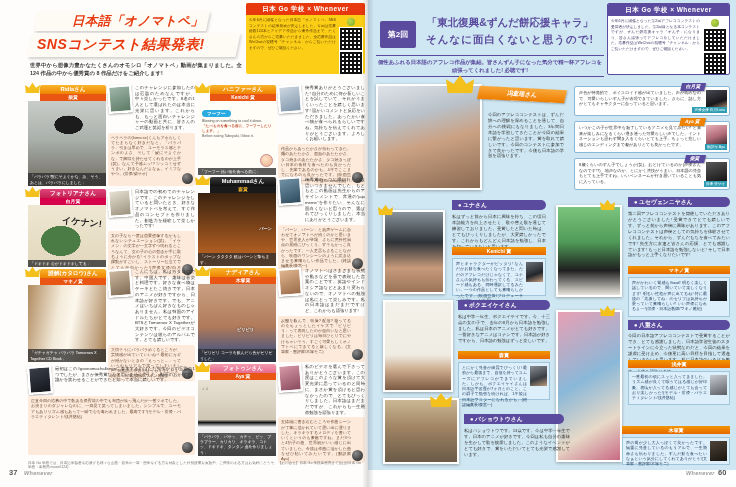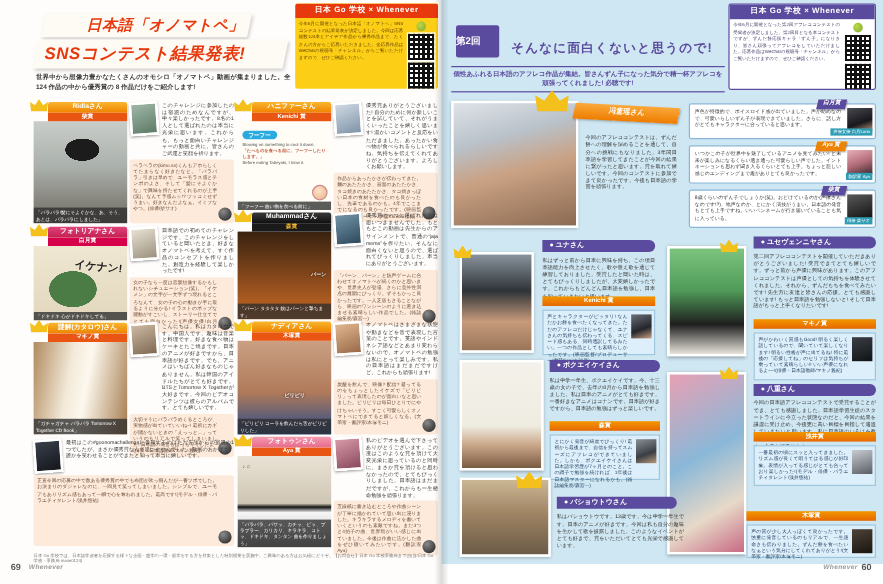--- a/index.html
+++ b/index.html
@@ -92,21 +92,21 @@
   .q2{background:linear-gradient(160deg,#cfd8e2,#7e94a8);}
   .q3{background:linear-gradient(160deg,#e8e2d4,#9a917d);}
   .q4{background:linear-gradient(160deg,#cdb9a2,#7e6a52);}
   .q5{background:linear-gradient(160deg,#3a3f4a,#14161c);}
   .q6{background:linear-gradient(160deg,#7293a8,#2e4a5c);}
   .q7{background:linear-gradient(160deg,#e0b790,#9a6a48);}
   .q8{background:linear-gradient(160deg,#d79aa8,#8a4a5e);}
 
   
   .r-badge{position:absolute;background:#5b4b9e;color:#fff;font-weight:bold;font-size:8px;
-           text-align:left;border-radius:2px;}
+           text-align:center;border-radius:2px;}
   .r-title{position:absolute;color:#5b4b9e;font-weight:800;text-align:center;white-space:nowrap;}
   .r-sub{position:absolute;color:#5b4b9e;font-weight:bold;font-size:5.4px;line-height:1.5;text-align:center;
          border-top:1px solid #5b4b9e;border-bottom:1px solid #5b4b9e;padding:2px 0;}
   .photo{position:absolute;border:2px solid #fff;box-shadow:0 1px 3px rgba(0,0,0,.3);}
   .ph-winner{background:linear-gradient(165deg,#dfe3e8 0%,#b9c1c9 30%,#caa183 55%,#8a6a52 100%);}
   .ph-yuna{background:linear-gradient(180deg,#8a949c 0%,#2e3338 38%,#c79b7c 70%,#9a7458 100%);}
   .ph-boku{background:linear-gradient(180deg,#f4f1ea 0%,#efece2 60%,#caa88a 78%,#7a5a42 100%),#f4f1ea;}
   .ph-use{background:linear-gradient(180deg,#7cc47e 0%,#4f9a58 40%,#1f1f1f 72%,#e8e4dc 100%);}
   .ph-yae{background:linear-gradient(150deg,#e8a0b4 0%,#8ab8d8 45%,#e7d9c8 75%,#c86a84 100%);}
   .ph-basho{background:linear-gradient(180deg,#cbb795 0%,#a08464 45%,#6a5a46 100%);}
@@ -332,27 +332,28 @@
           <div class="cmt">私のビデオを選んで下さってありがとうございます。この度はこのような賞を頂けて大変光栄に思っているのと同時に、まさか賞を頂けると思わなかったので、とてもびっくりしました。日本語はまだまだですが、これからも一生懸命勉強を頑張ります。</div>
         </div>
         <div class="jbox">
           <span>五線紙に書き込むところや作曲シーンが丁寧に描かれていて思い出に浸りました。キラキラするメロディを書いていくというのも素敵ですね。まだ3つと4拍子の曲、世界観がいい感じに出ていました。今後は作曲に活かした曲をぜひ聴いてみたいです。(翻訳家 Aya)</span>
           <div class="jav"></div>
         </div>
       </div>
     </div>
 
     <div class="foot" style="left:28px;top:461px;width:337px;">日本 Go 学校では、日本語学習者を応援する様々な企画・遊学の一環・留学をする方を対象とした特別授業を実施中。ご興味のある方はお気軽にどうぞ。【お問合せ】日本 Go 学校事務局まで(担当/日本 Go 学校・事務局 mase0124)</div>
-    <div class="pnum" style="left:9px;top:468px;">69</div>
+    <div class="pnum" style="left:9px;top:468px;">37</div>
     <div class="brand" style="left:24px;top:470px;">Whenever</div>
   </div>
 
   <div id="page-right">
 
     <div class="r-badge" style="left:12px;top:21px;width:36px;height:27px;line-height:27px;">第2回</div>
+    <div class="r-title" style="left:52px;top:16px;width:180px;font-size:10.5px;">「東北復興&amp;ずんだ餅応援キャラ」</div>
     <div class="r-title" style="left:52px;top:33px;width:180px;font-size:10.5px;letter-spacing:1px;">そんなに面白くないと思うので!</div>
     <div class="r-sub" style="left:8px;top:55px;width:228px;">個性あふれる日本語のアフレコ作品が集結。皆さんずん子になった気分で精一杯アフレコを頑張ってくれました! 必聴です!</div>
 
     <div class="ibox ibox-p" style="left:239px;top:3px;width:123px;height:72px;">
       <div class="ih">日本 Go 学校 × Whenever</div>
       <div class="ib">
         <div class="itxt">今年6月に開催となった第2回アフレココンテストの受賞者が決定しました。第2回目となる本コンテストですが、ずんだ餅応援キャラ「ずん子」になりきり、皆さん頑張ってアフレコをしていただけました。応募作品はWeChatの視聴号「チャンネル」からご覧いただけますので、ぜひご確認ください。</div>
         <div class="qrcol">
           <div class="logo-dot"></div>
           <div class="qr"></div>

